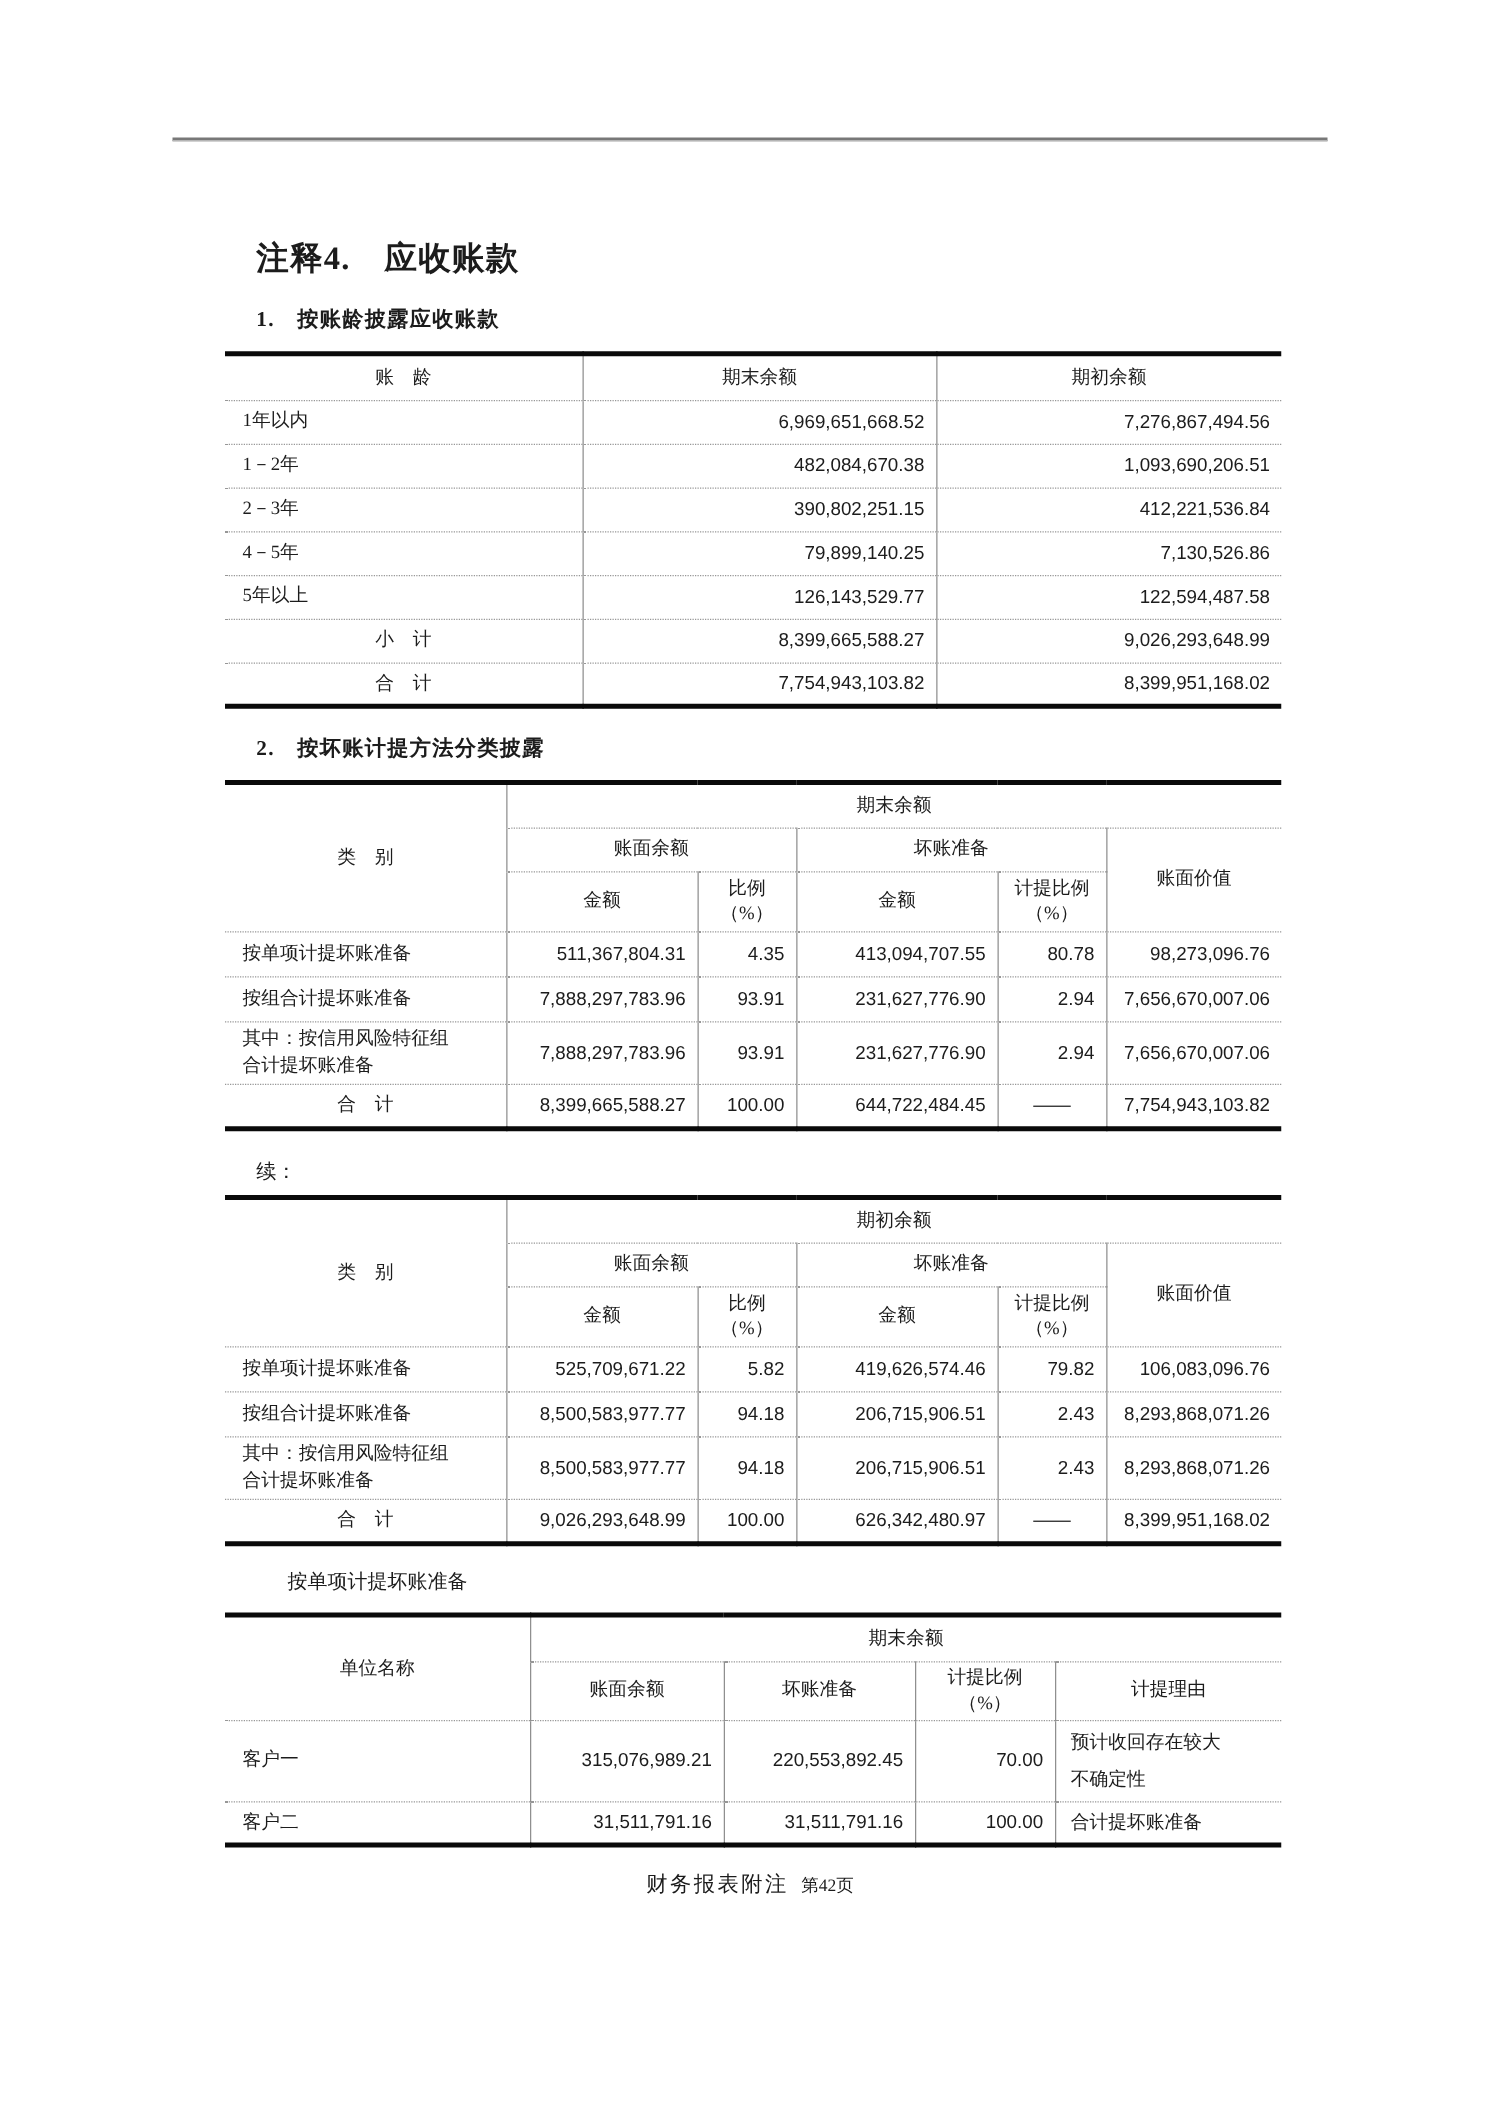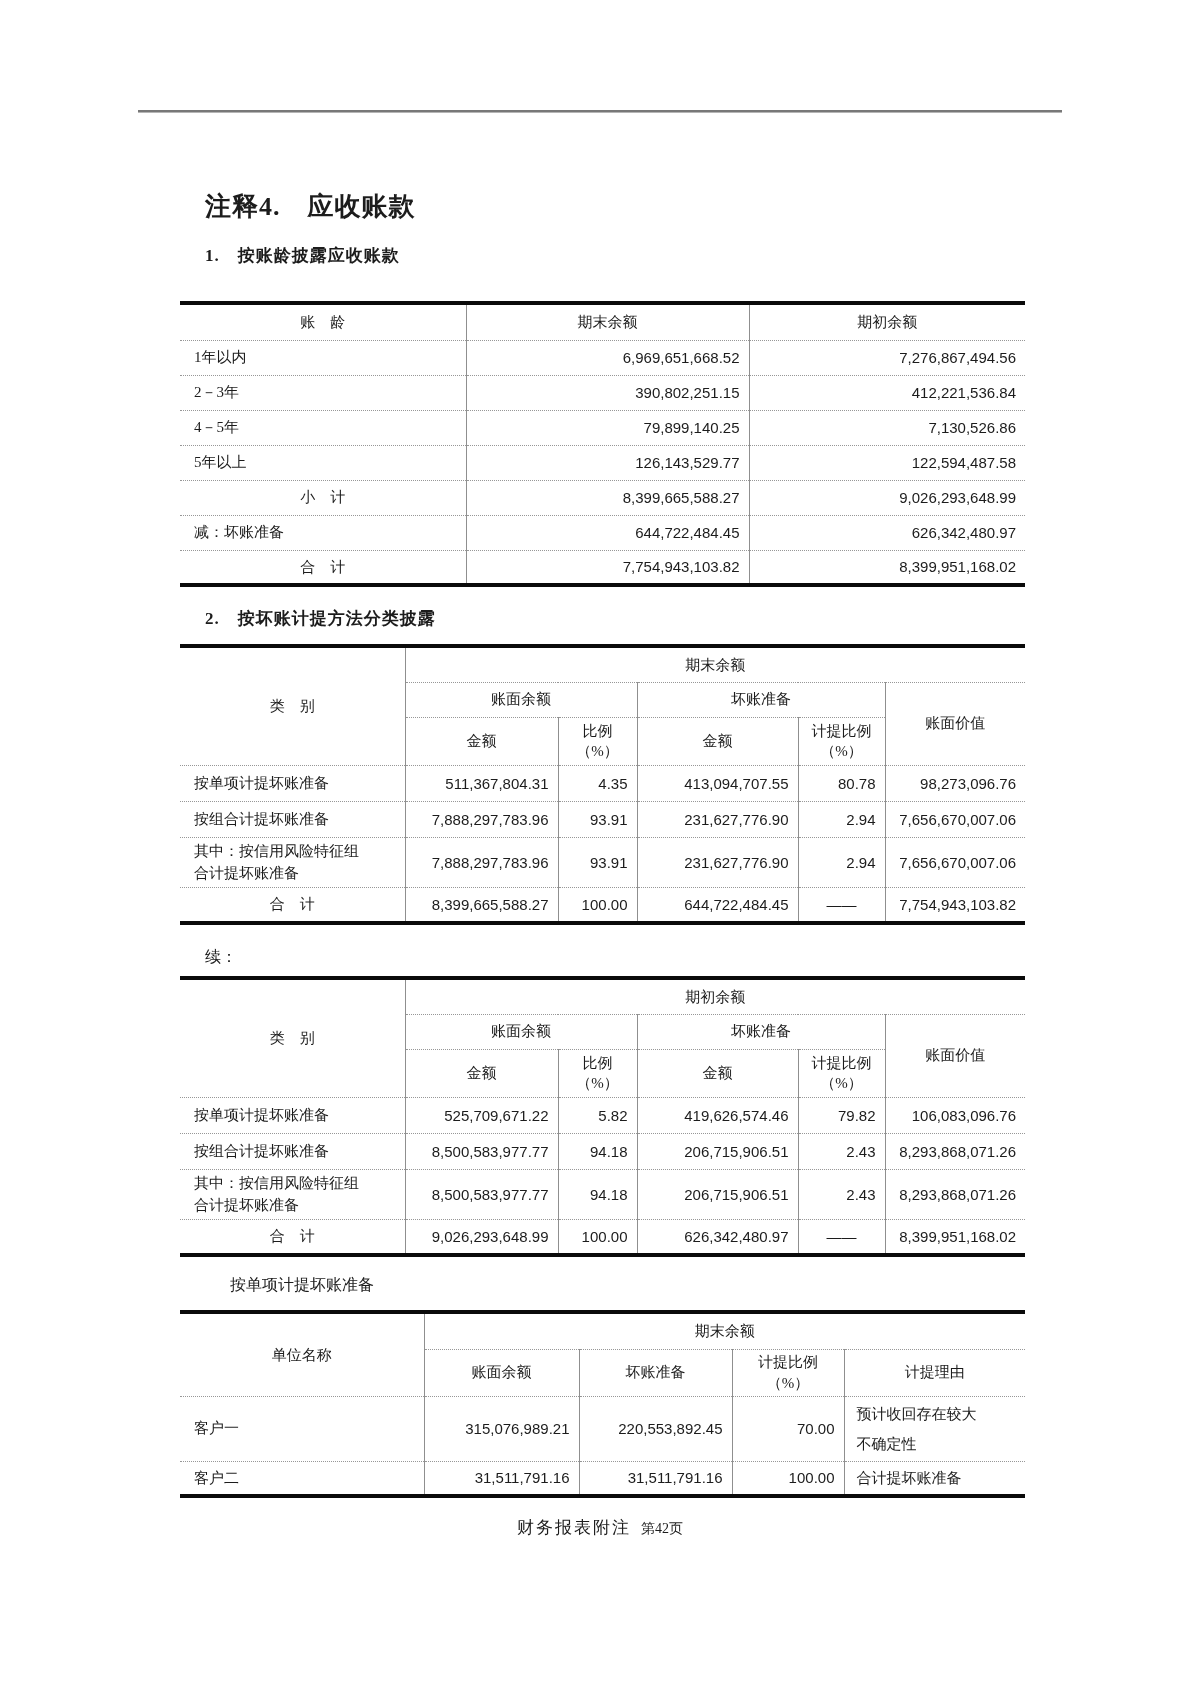--- a/index.html
+++ b/index.html
@@ -20,21 +20,21 @@
   }
   .plain-label { margin:22px 0 0 205px; font-size:16px; }
   .indiv-title { margin:18px 0 0 230px; font-size:16px; }
 
   table {
     border-collapse:collapse; table-layout:fixed;
     margin-left:180px; width:845px;
     border-top:4px solid #0a0a0a; border-bottom:4px solid #0a0a0a;
     font-size:15px;
   }
-  #t1 { margin-top:34px; }
+  #t1 { margin-top:14px; }
   #t2 { margin-top:14px; }
   #t3 { margin-top:8px; }
   #t4 { margin-top:14px; }
 
   th, td {
     border-left:1px solid #8f8f8f;
     border-top:1px dotted #979797;
     vertical-align:middle;
     padding:0;
   }
@@ -86,43 +86,43 @@
     <th class="c0">账　龄</th>
     <th>期末余额</th>
     <th>期初余额</th>
   </tr>
   <tr>
     <td class="c0 cell-label">1年以内</td>
     <td class="num">6,969,651,668.52</td>
     <td class="num">7,276,867,494.56</td>
   </tr>
   <tr>
+    <td class="c0 cell-label">1－2年</td>
+    <td class="num">482,084,670.38</td>
+    <td class="num">1,093,690,206.51</td>
+  </tr>
+  <tr>
     <td class="c0 cell-label">2－3年</td>
     <td class="num">390,802,251.15</td>
     <td class="num">412,221,536.84</td>
   </tr>
   <tr>
     <td class="c0 cell-label">4－5年</td>
     <td class="num">79,899,140.25</td>
     <td class="num">7,130,526.86</td>
   </tr>
   <tr>
     <td class="c0 cell-label">5年以上</td>
     <td class="num">126,143,529.77</td>
     <td class="num">122,594,487.58</td>
   </tr>
   <tr>
     <td class="c0 cell-label cell-center">小　计</td>
     <td class="num">8,399,665,588.27</td>
     <td class="num">9,026,293,648.99</td>
-  </tr>
-  <tr>
-    <td class="c0 cell-label">减：坏账准备</td>
-    <td class="num">644,722,484.45</td>
-    <td class="num">626,342,480.97</td>
   </tr>
   <tr>
     <td class="c0 cell-label cell-center">合　计</td>
     <td class="num">7,754,943,103.82</td>
     <td class="num">8,399,951,168.02</td>
   </tr>
 </tbody>
   </table>
 
 <div class="sec-title">2.　按坏账计提方法分类披露</div>

